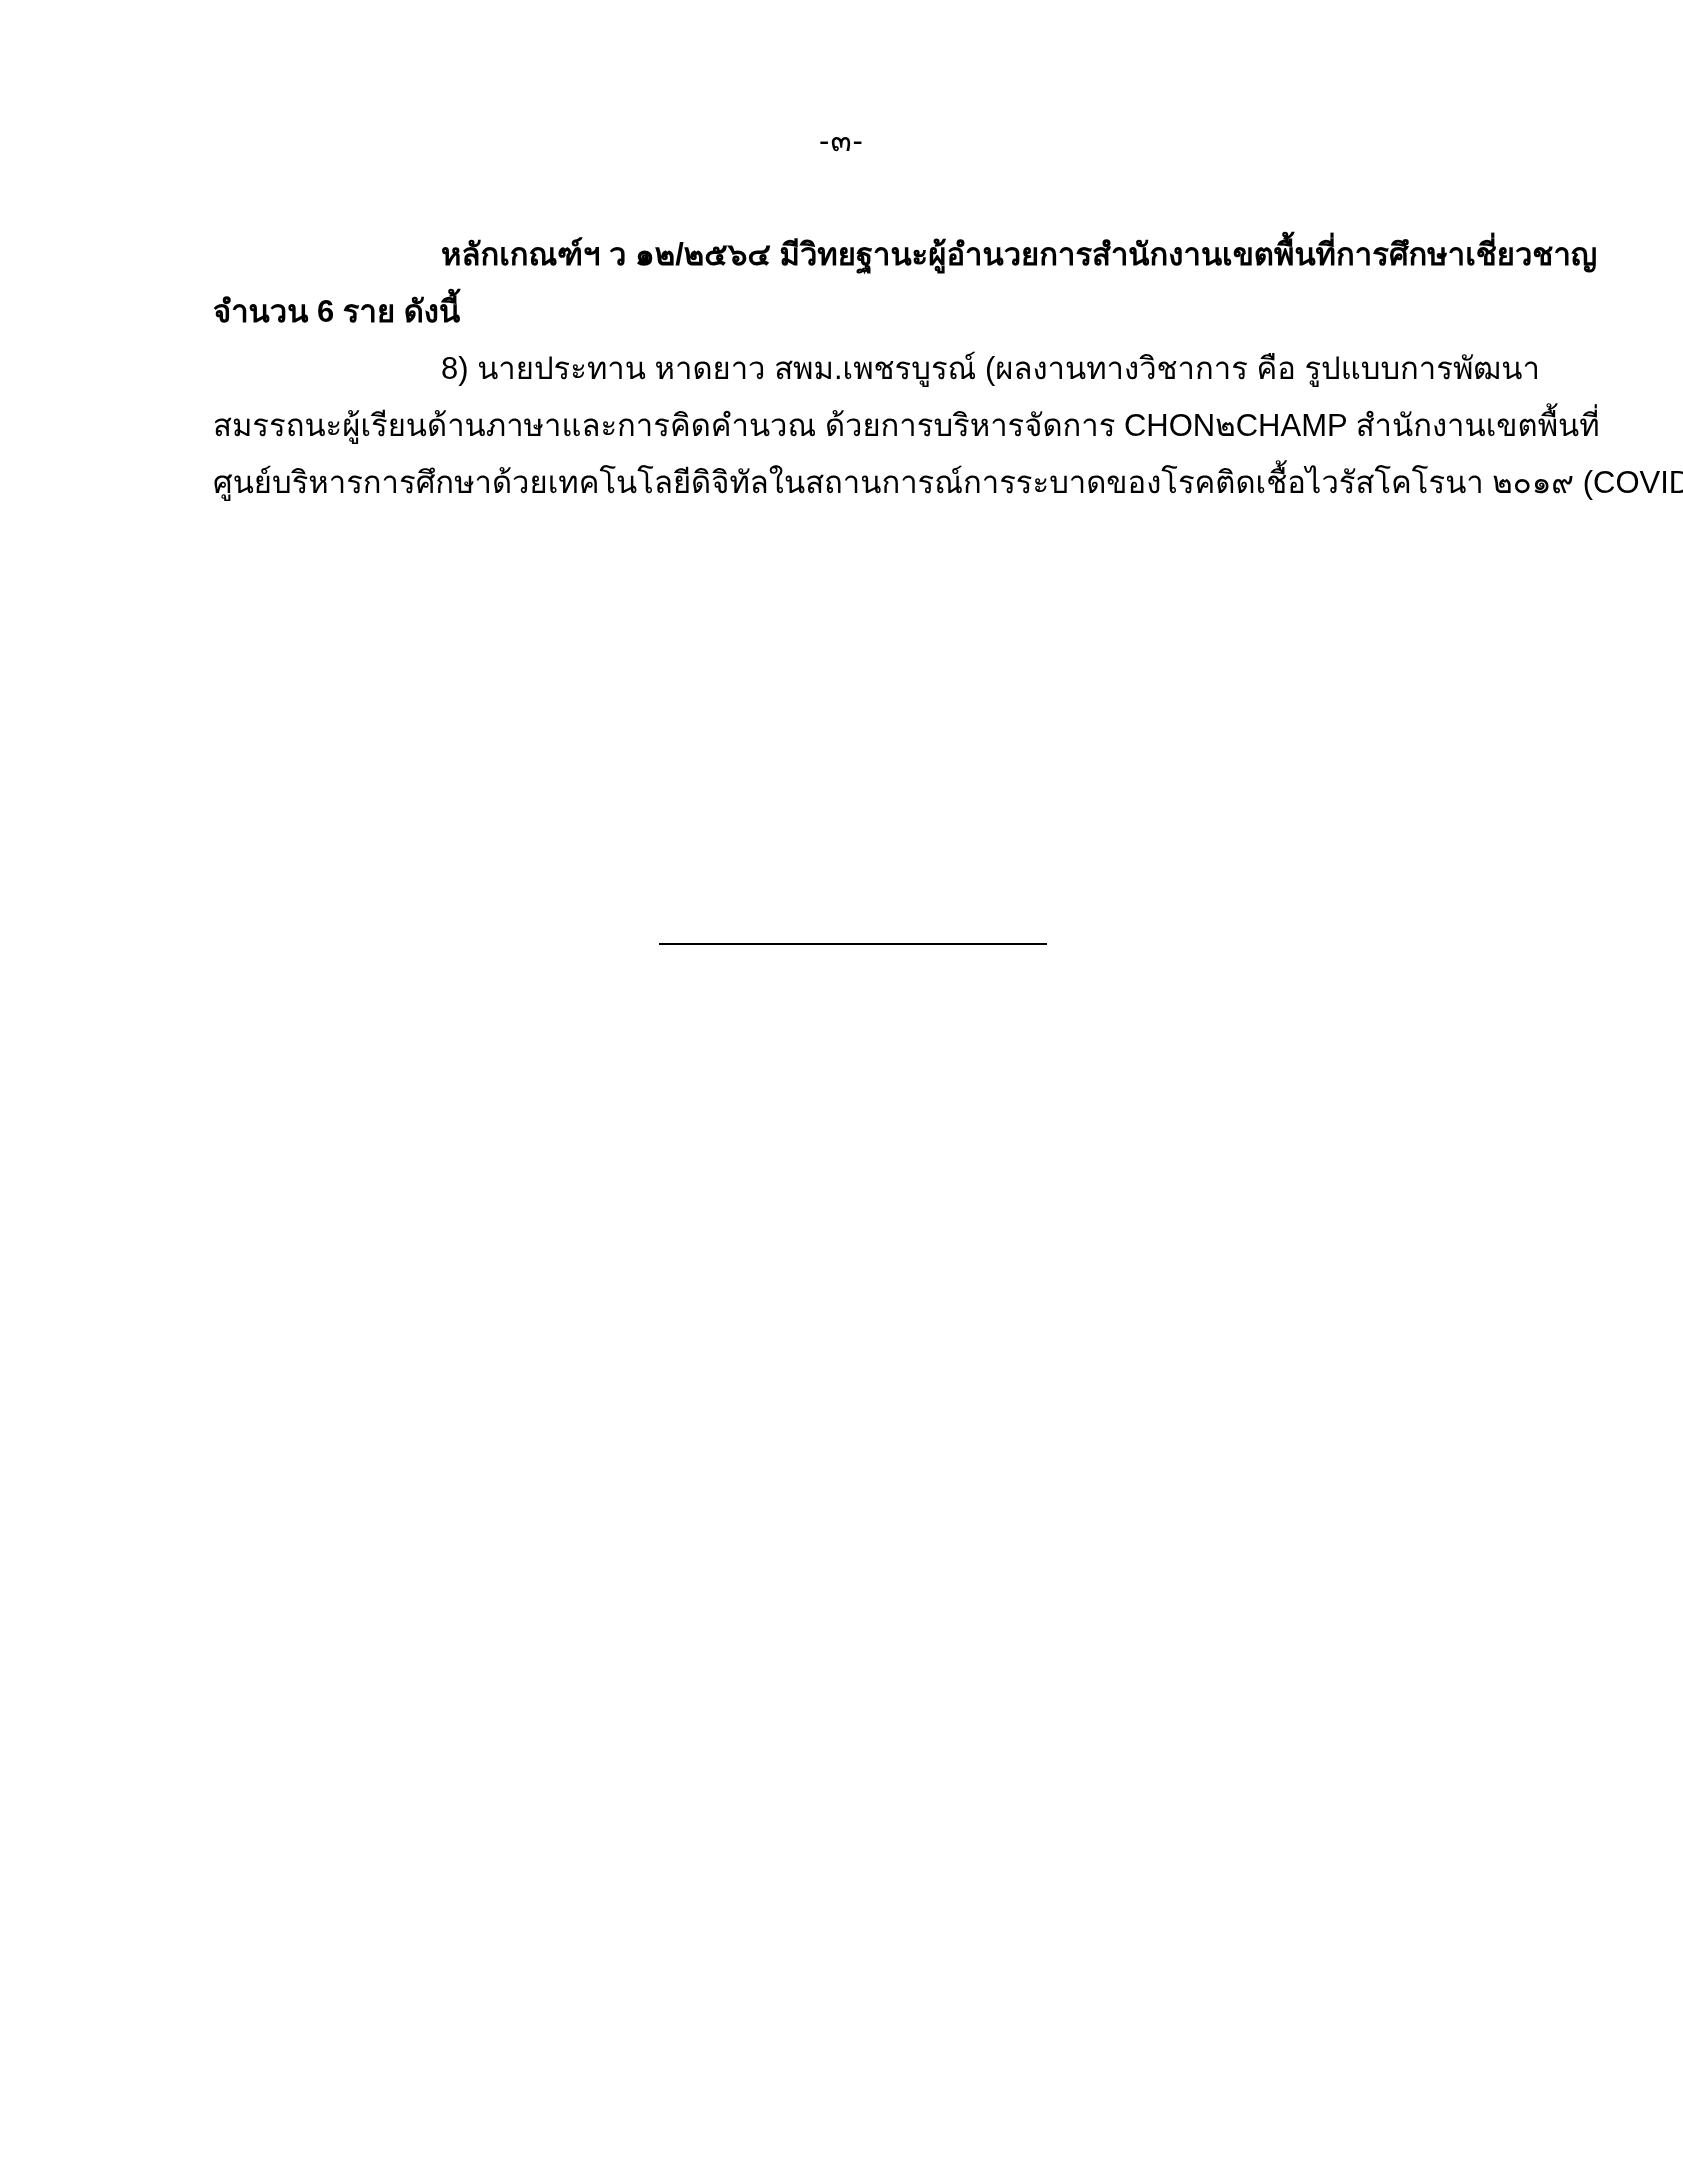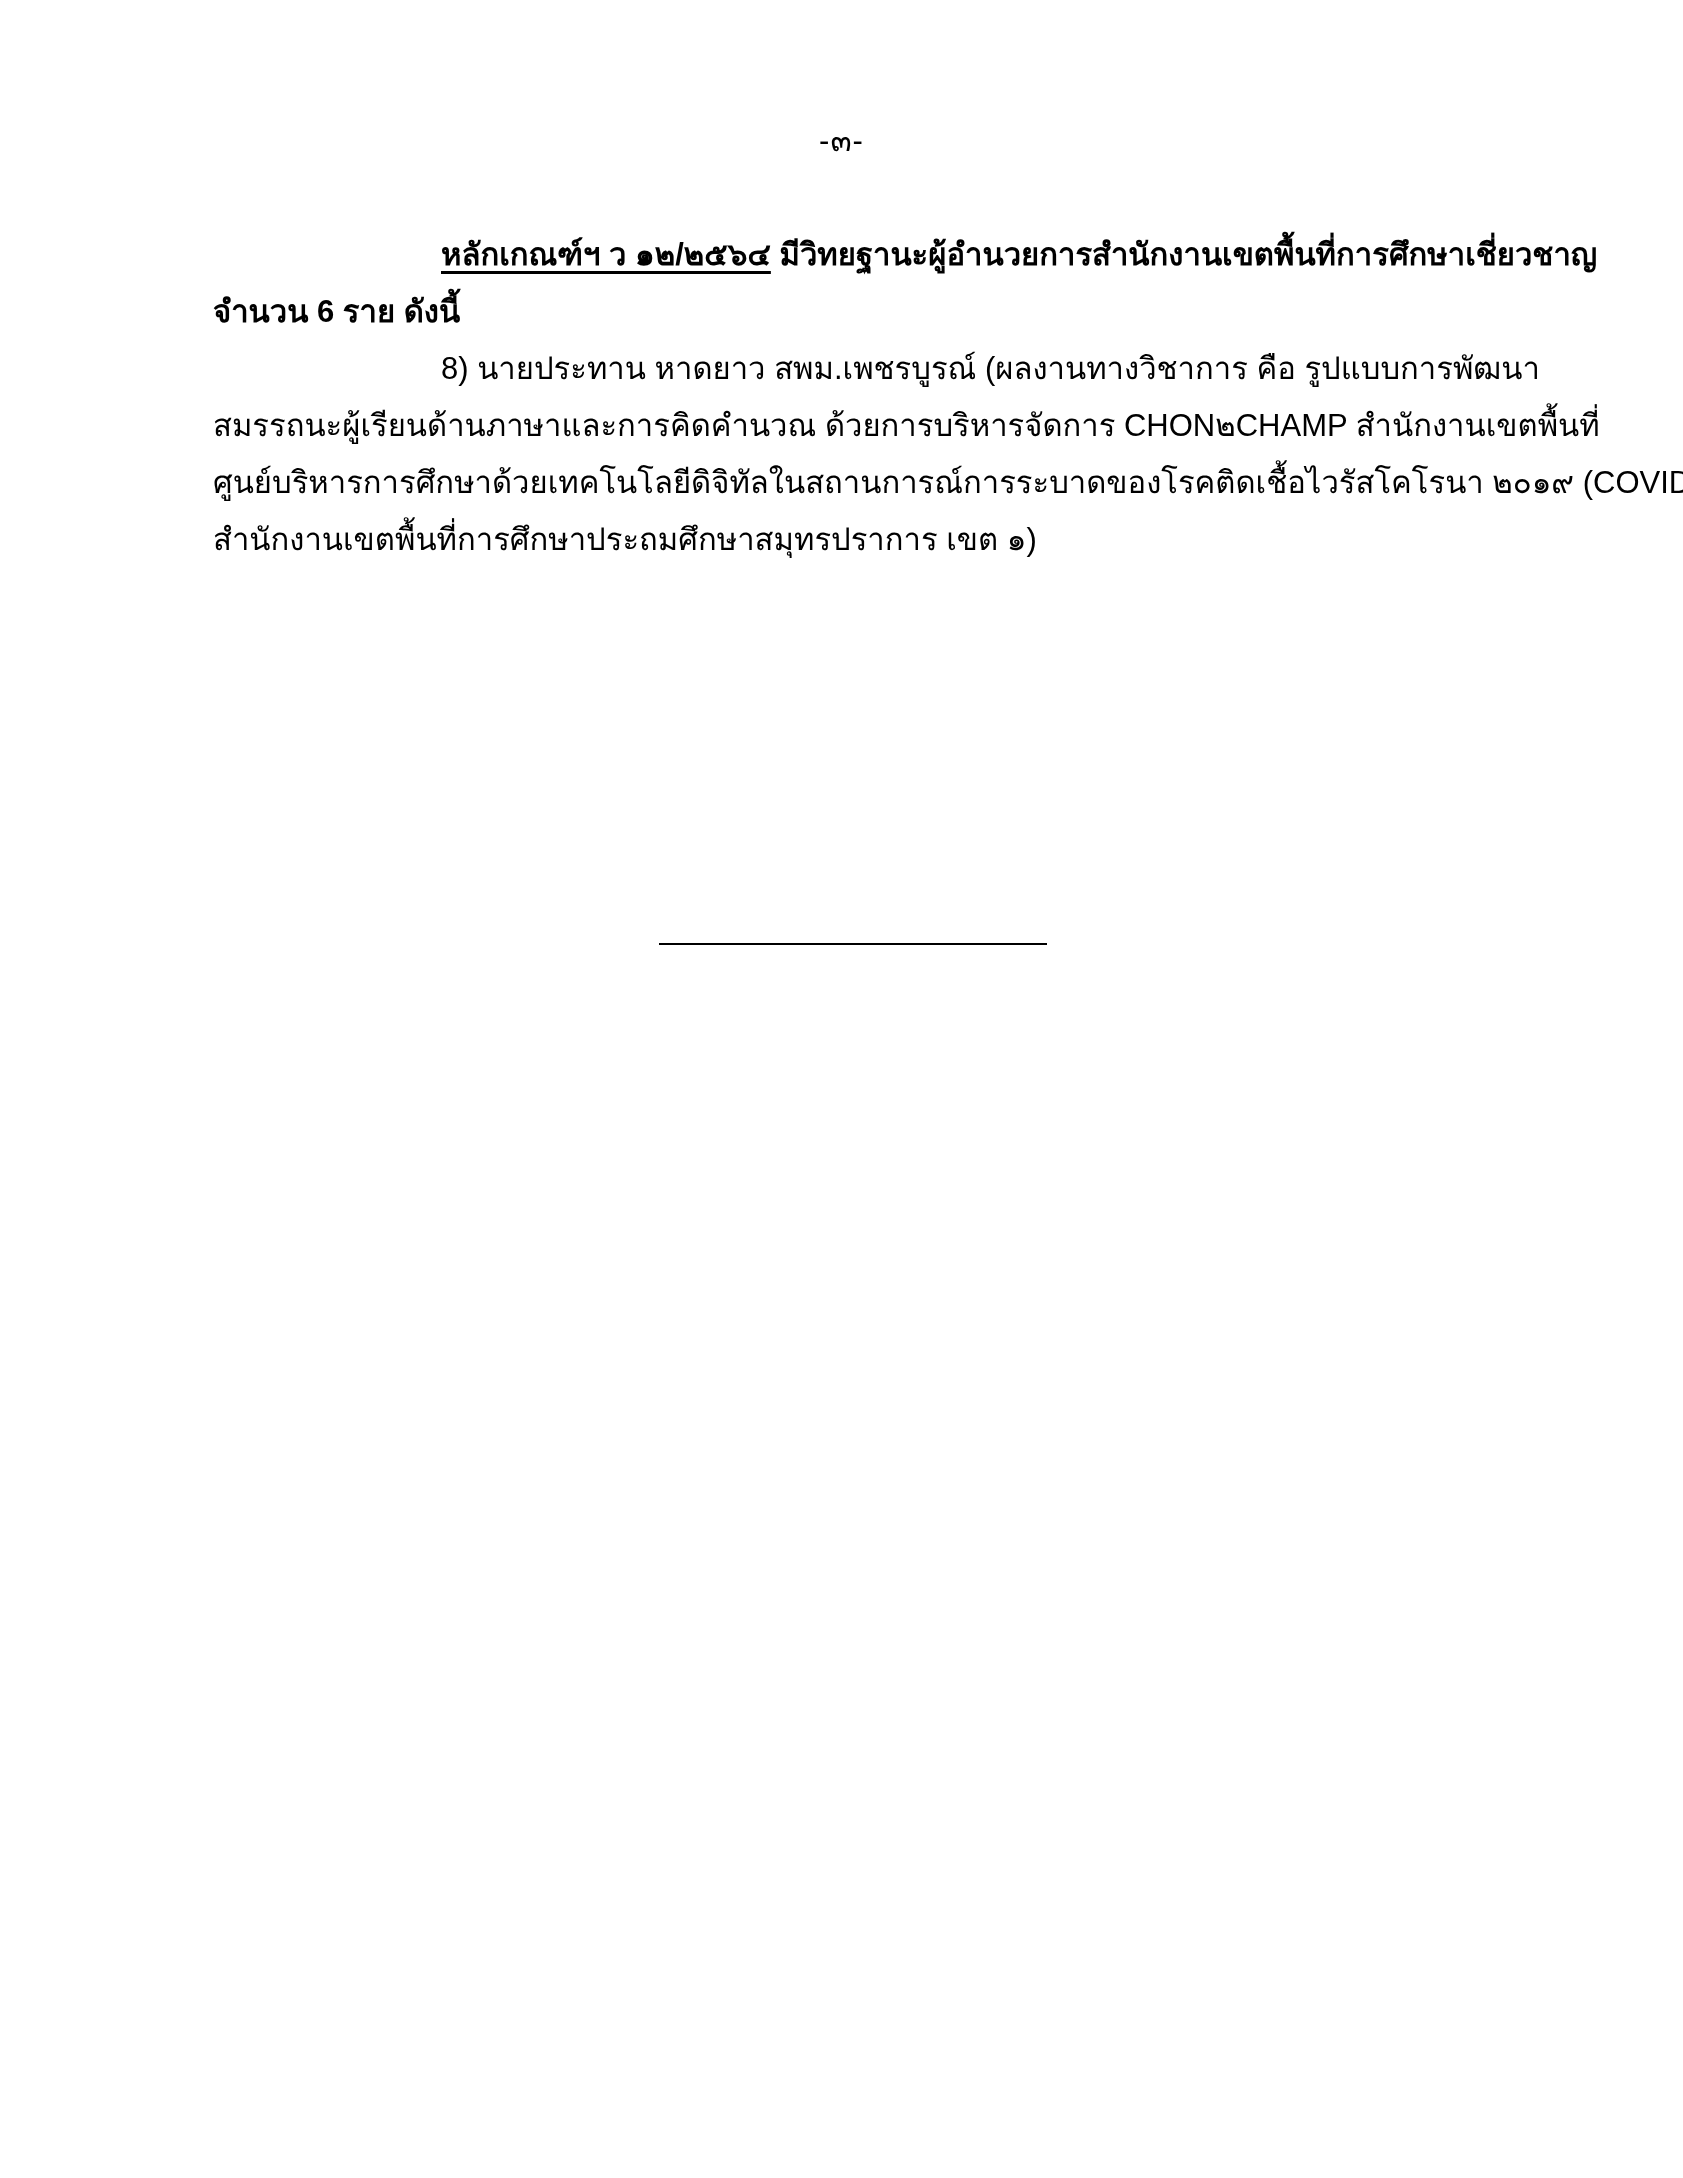--- a/index.html
+++ b/index.html
@@ -32,21 +32,21 @@
     top: 226px;
     left: 213px;
     width: 1299px;
     font-size: 31px;
     line-height: 57px;
     white-space: nowrap;
   }
   .line { height: 57px; }
   .indent { padding-left: 228px; }
   .bold { font-weight: bold; }
-  .underline { text-decoration: underline; text-underline-offset: 6px; text-align: right; }
+  .underline { text-underline-offset: 6px; text-align: right; }
   .divider {
     position: absolute;
     top: 943px;
     left: 659px;
     width: 388px;
     border-top: 2px solid #000000;
   }
 </style>
 </head>
 <body>
@@ -59,20 +59,19 @@
 
     <div class="line indent bold"><span class="underline">หลักเกณฑ์ฯ ว ๑๒/๒๕๖๔</span><span> มีวิทยฐานะผู้อำนวยการสำนักงานเขตพื้นที่การศึกษาเชี่ยวชาญ</span></div>
 
     <div class="line bold">จำนวน 6 ราย ดังนี้</div>
 
     <div class="line indent">8) นายประทาน หาดยาว สพม.เพชรบูรณ์ (ผลงานทางวิชาการ คือ รูปแบบการพัฒนา</div>
 
     <div class="line">สมรรถนะผู้เรียนด้านภาษาและการคิดคำนวณ ด้วยการบริหารจัดการ CHON๒CHAMP สำนักงานเขตพื้นที่</div>
 
     <div class="line">ศูนย์บริหารการศึกษาด้วยเทคโนโลยีดิจิทัลในสถานการณ์การระบาดของโรคติดเชื้อไวรัสโคโรนา ๒๐๑๙ (COVID - ๑๙)</div>
-    <div class="line">สำนักงานเขตพื้นที่การศึกษาประถมศึกษาสมุทรปราการ เขต ๑)</div>
 
   </div>
 
   <div class="divider"></div>
 
 </div>
 
 
 </body></html>

